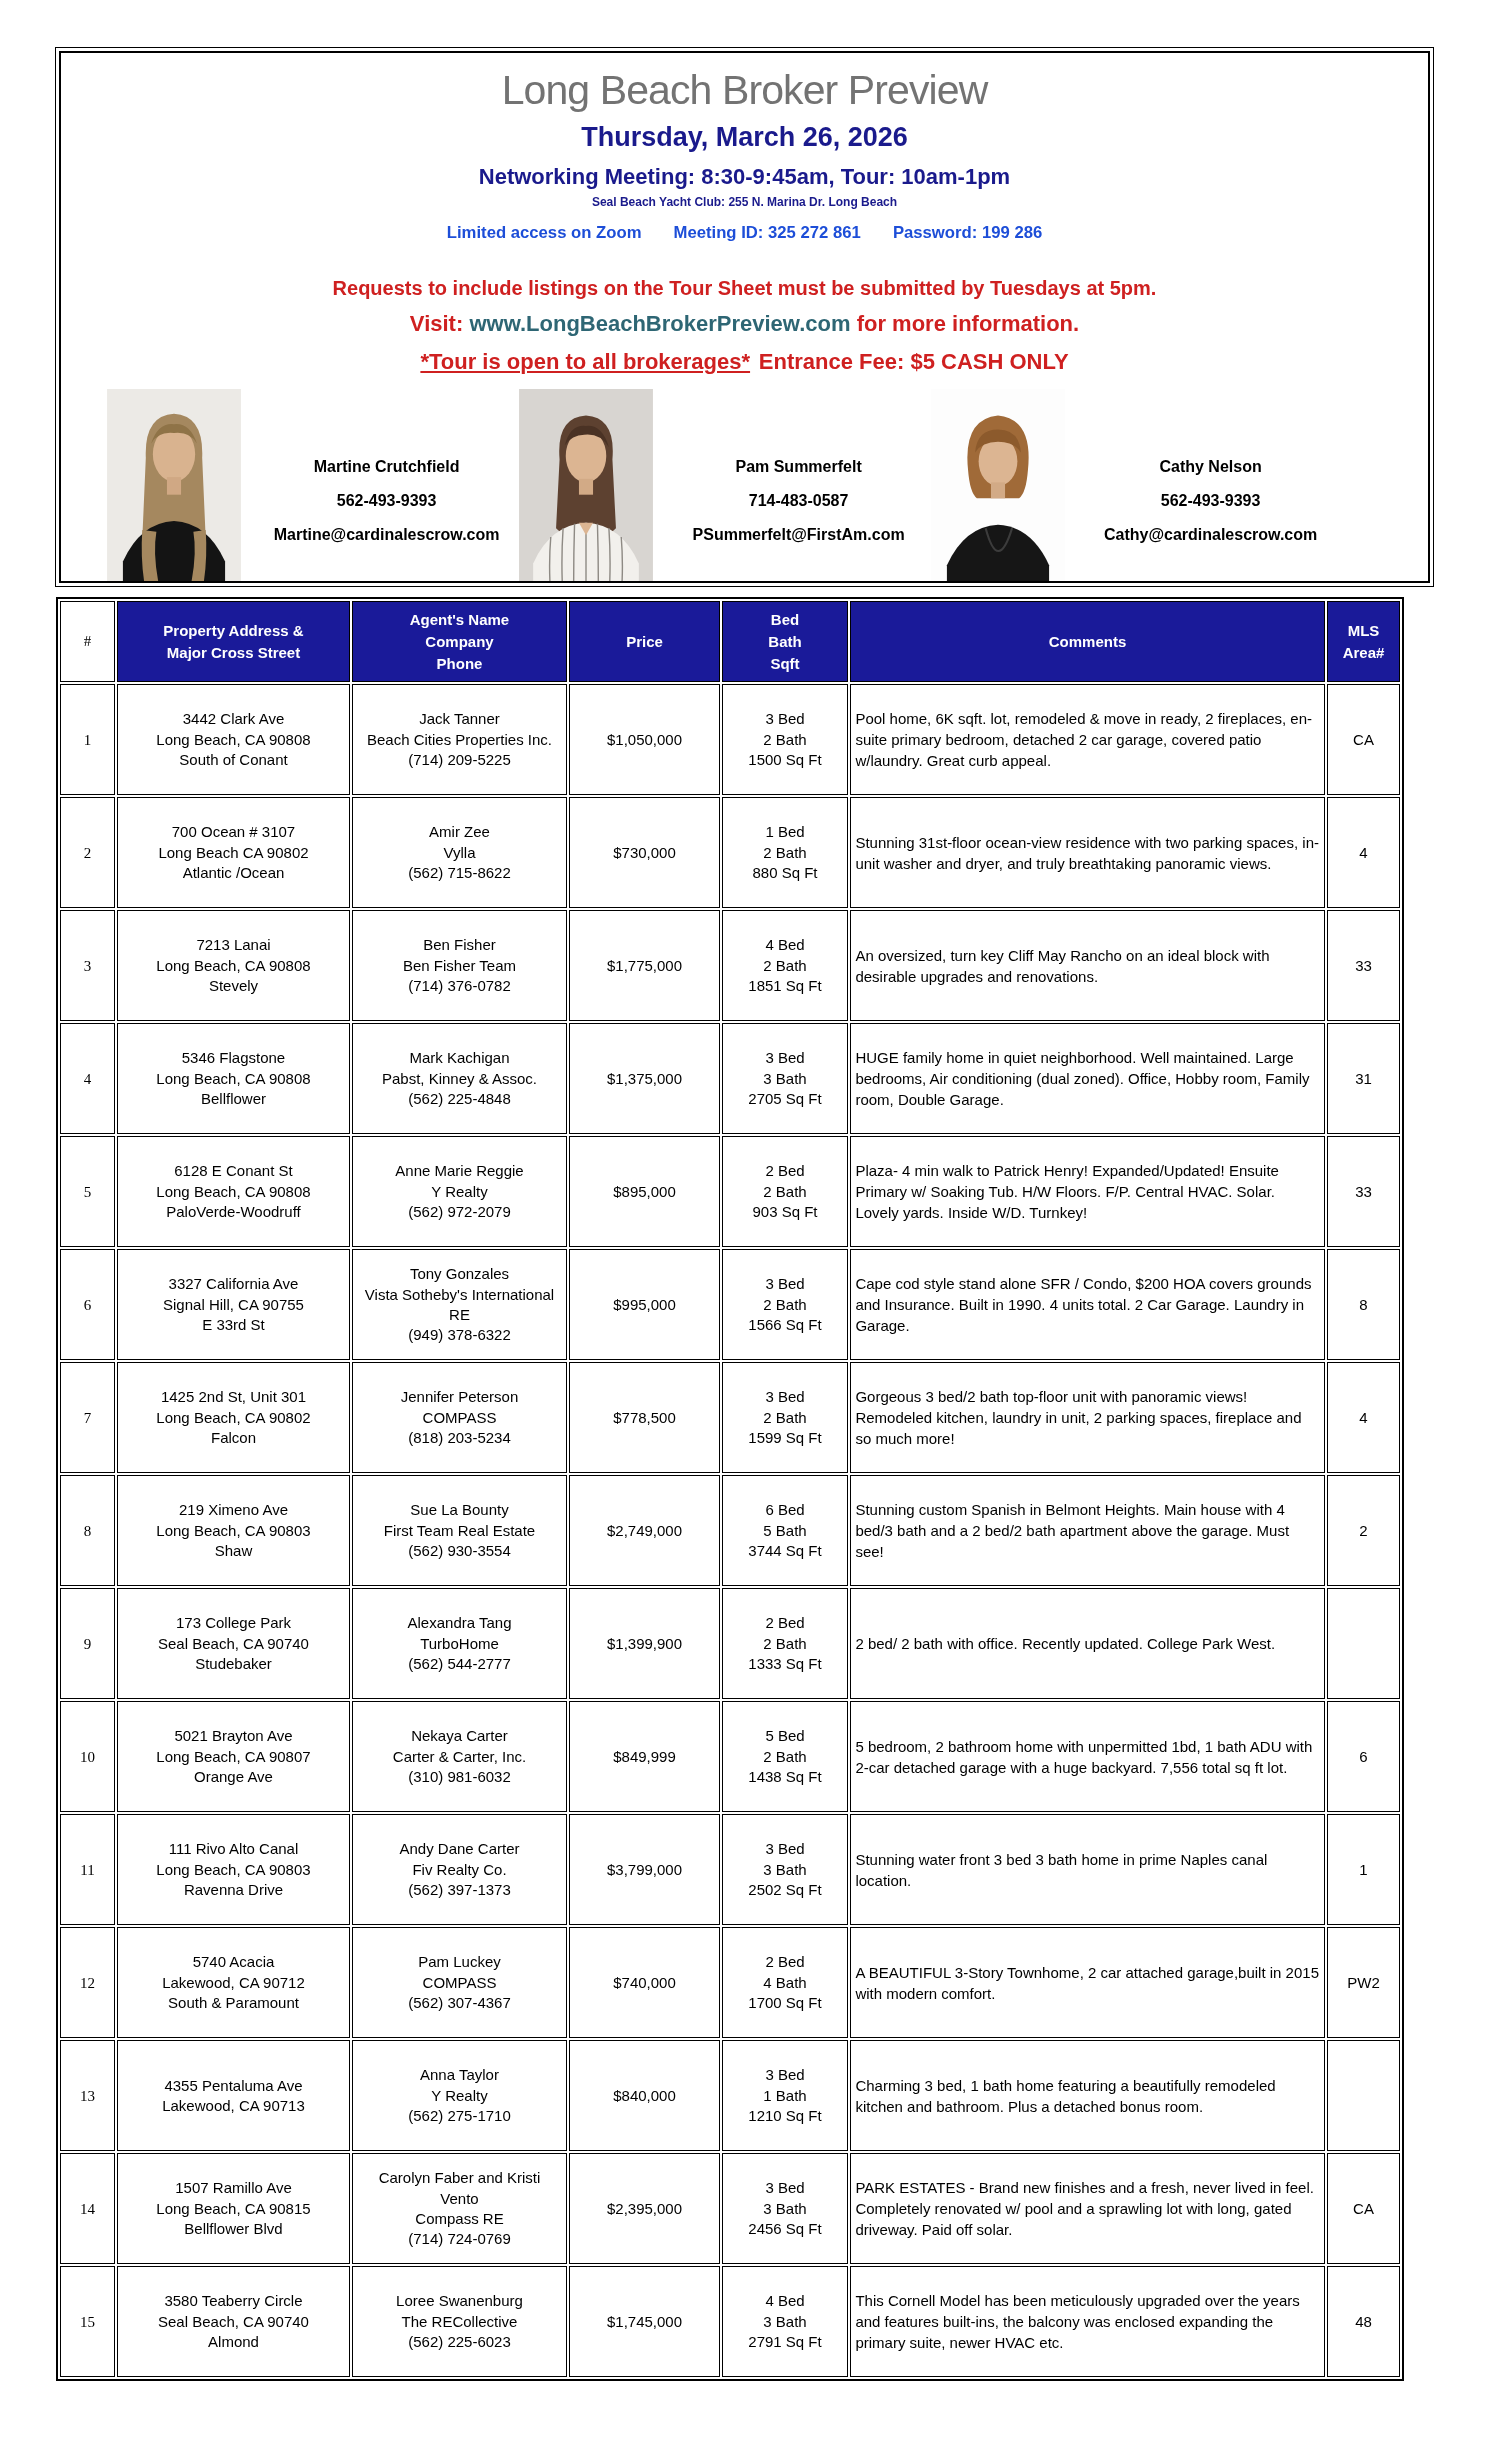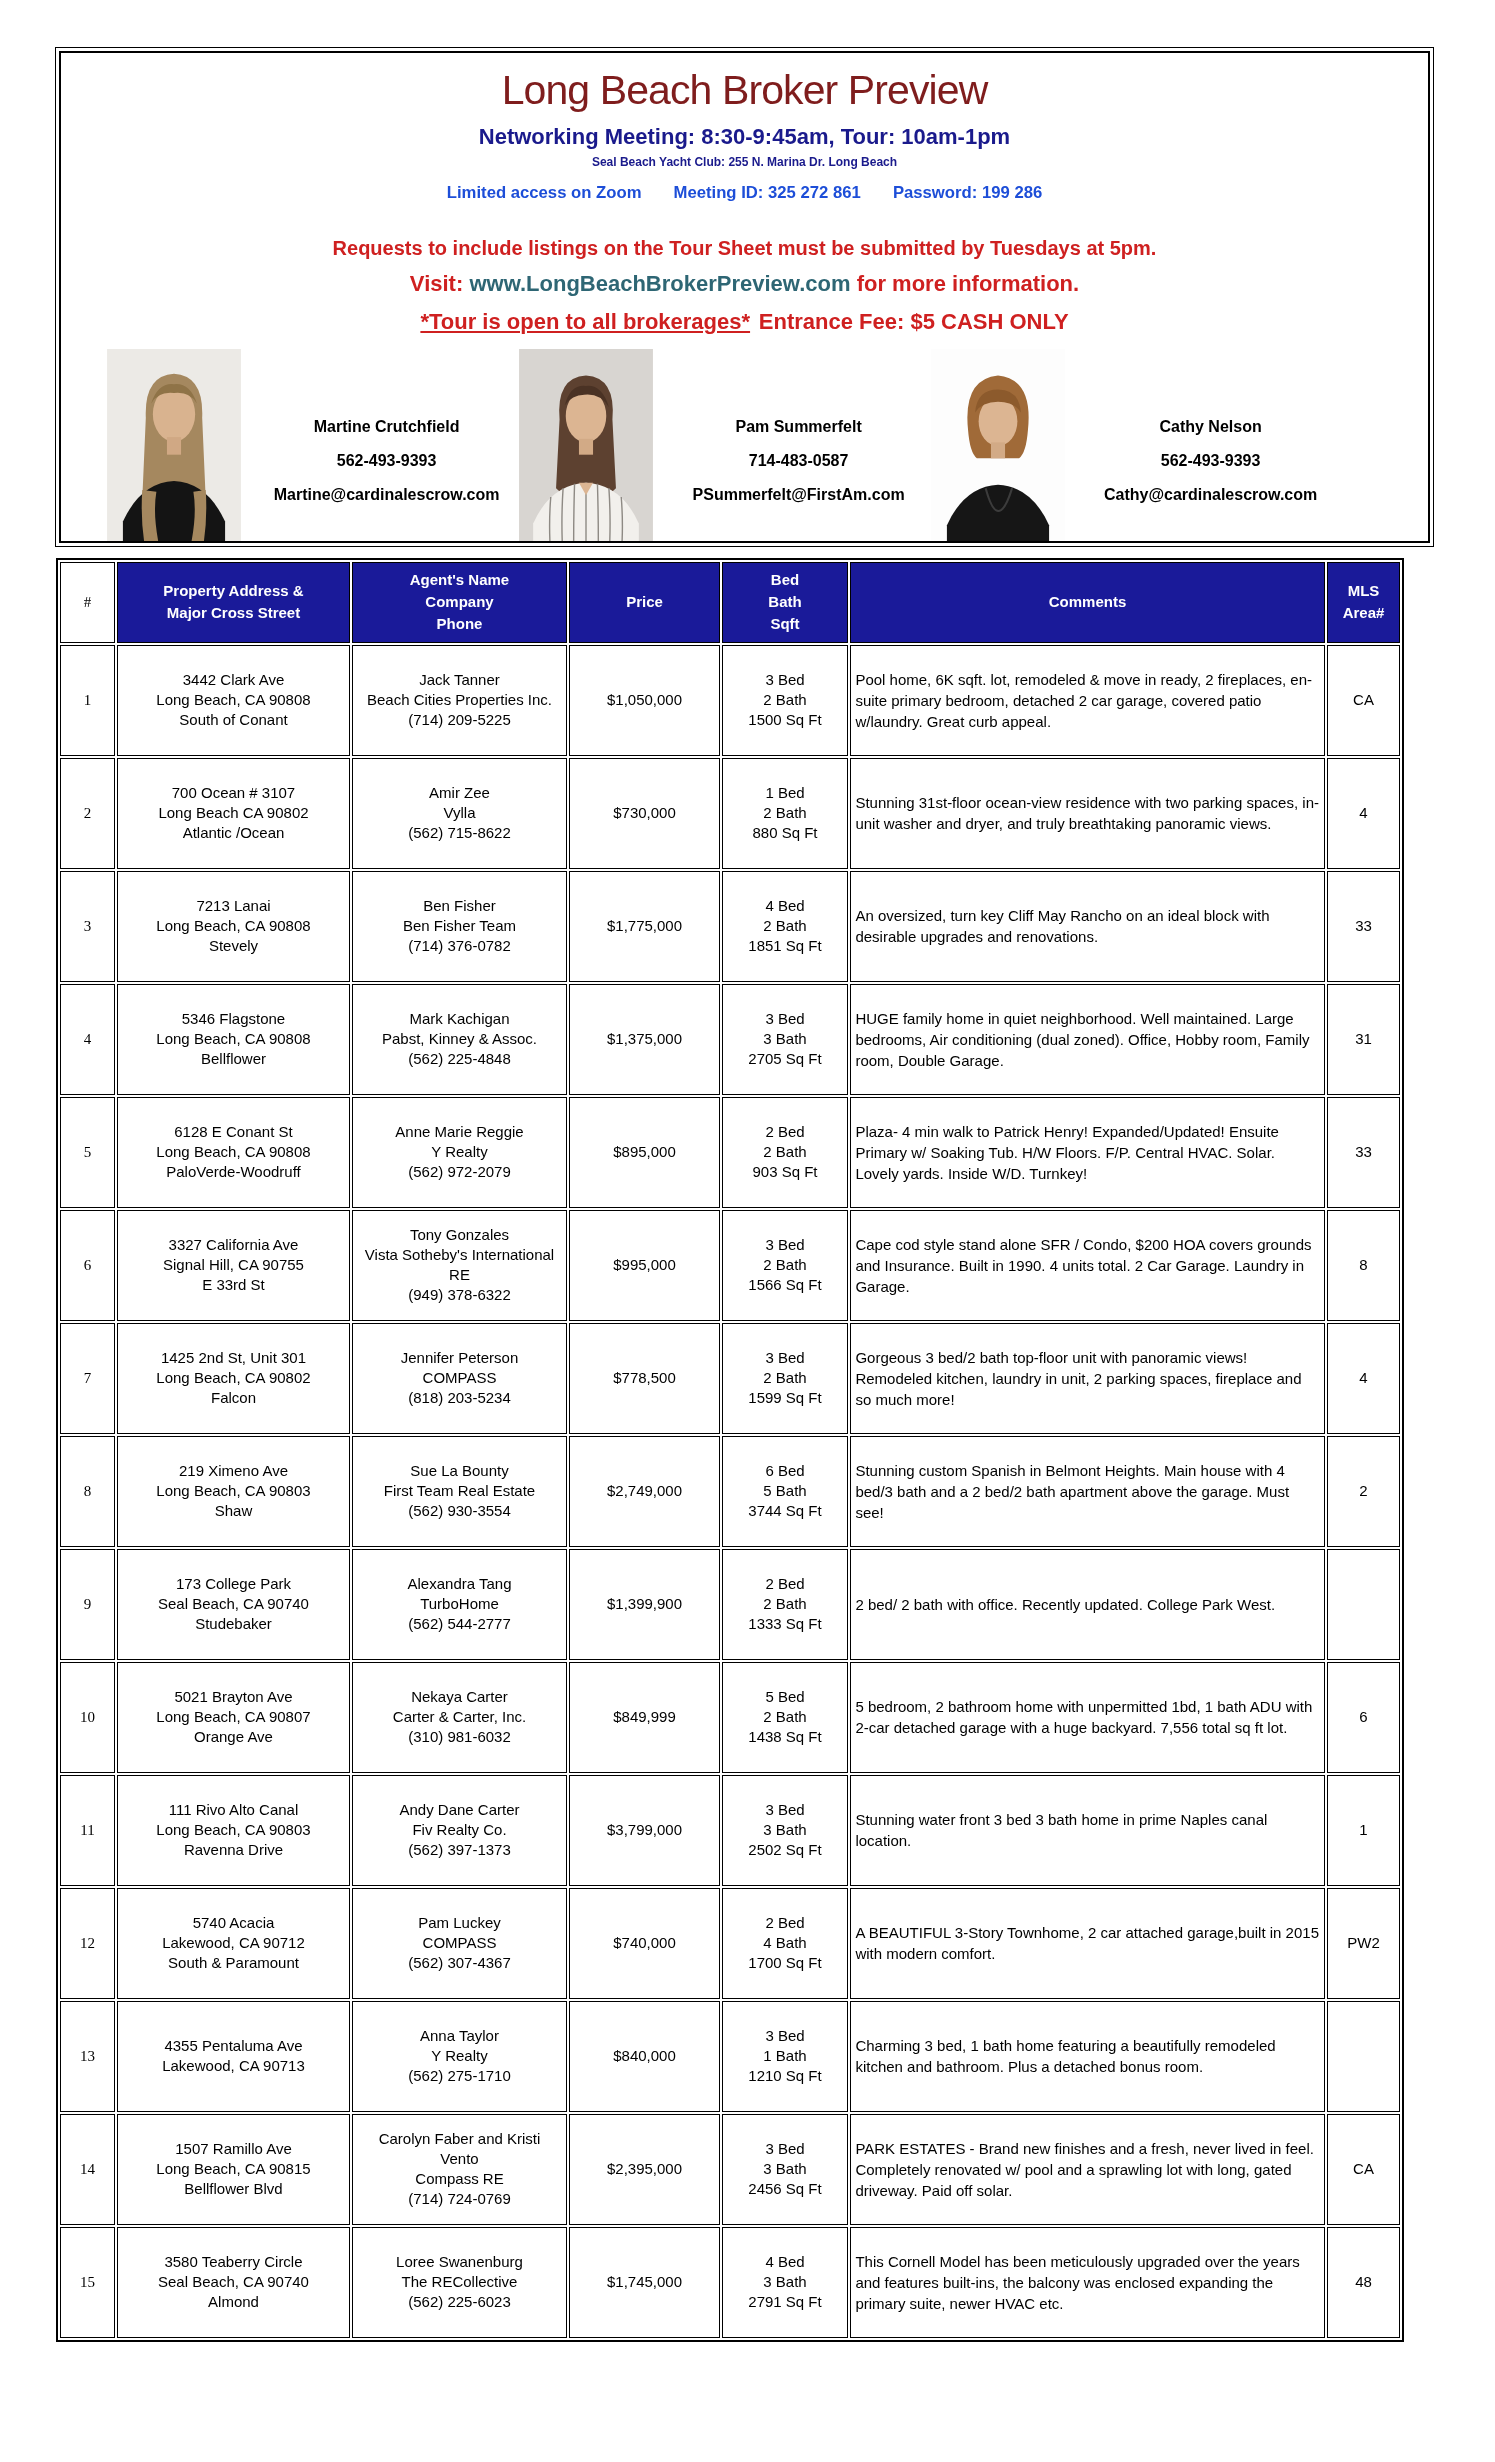--- a/index.html
+++ b/index.html
@@ -20,21 +20,21 @@
     background: #fff;
   }
   .frame-inner {
     border: 2.6px solid #000;
     padding-top: 14px;
     text-align: center;
     overflow: hidden;
   }
   .title {
     font-size: 41px; letter-spacing: -0.9px;
-    color: #7f1d1d;
+    color: #737373;
   }
   .date-line {
     margin-top: 8.8px;
     font-size: 27px; font-weight: bold; color: #1a1a8c;
   }
   .meeting-line {
     margin-top: 10.6px;
     font-size: 22px; font-weight: bold; color: #1a1a8c;
   }
   .venue-line {
@@ -130,20 +130,21 @@
 </style>
 </head>
 <body>
 
 <div class="page">
 
   <div class="frame-outer">
     <div class="frame-inner">
 
       <div class="title">Long Beach Broker Preview</div>
+      <div class="date-line">Thursday, March 26, 2026</div>
       <div class="meeting-line">Networking Meeting: 8:30-9:45am, Tour: 10am-1pm</div>
       <div class="venue-line">Seal Beach Yacht Club: 255 N. Marina Dr. Long Beach</div>
 
       <div class="zoom-line">
         <span>Limited access on Zoom</span><span>Meeting ID: 325 272 861</span><span>Password: 199 286</span>
       </div>
 
       <div class="notice-line">Requests to include listings on the Tour Sheet must be submitted by Tuesdays at 5pm.</div>
 
       <div class="visit-line">

